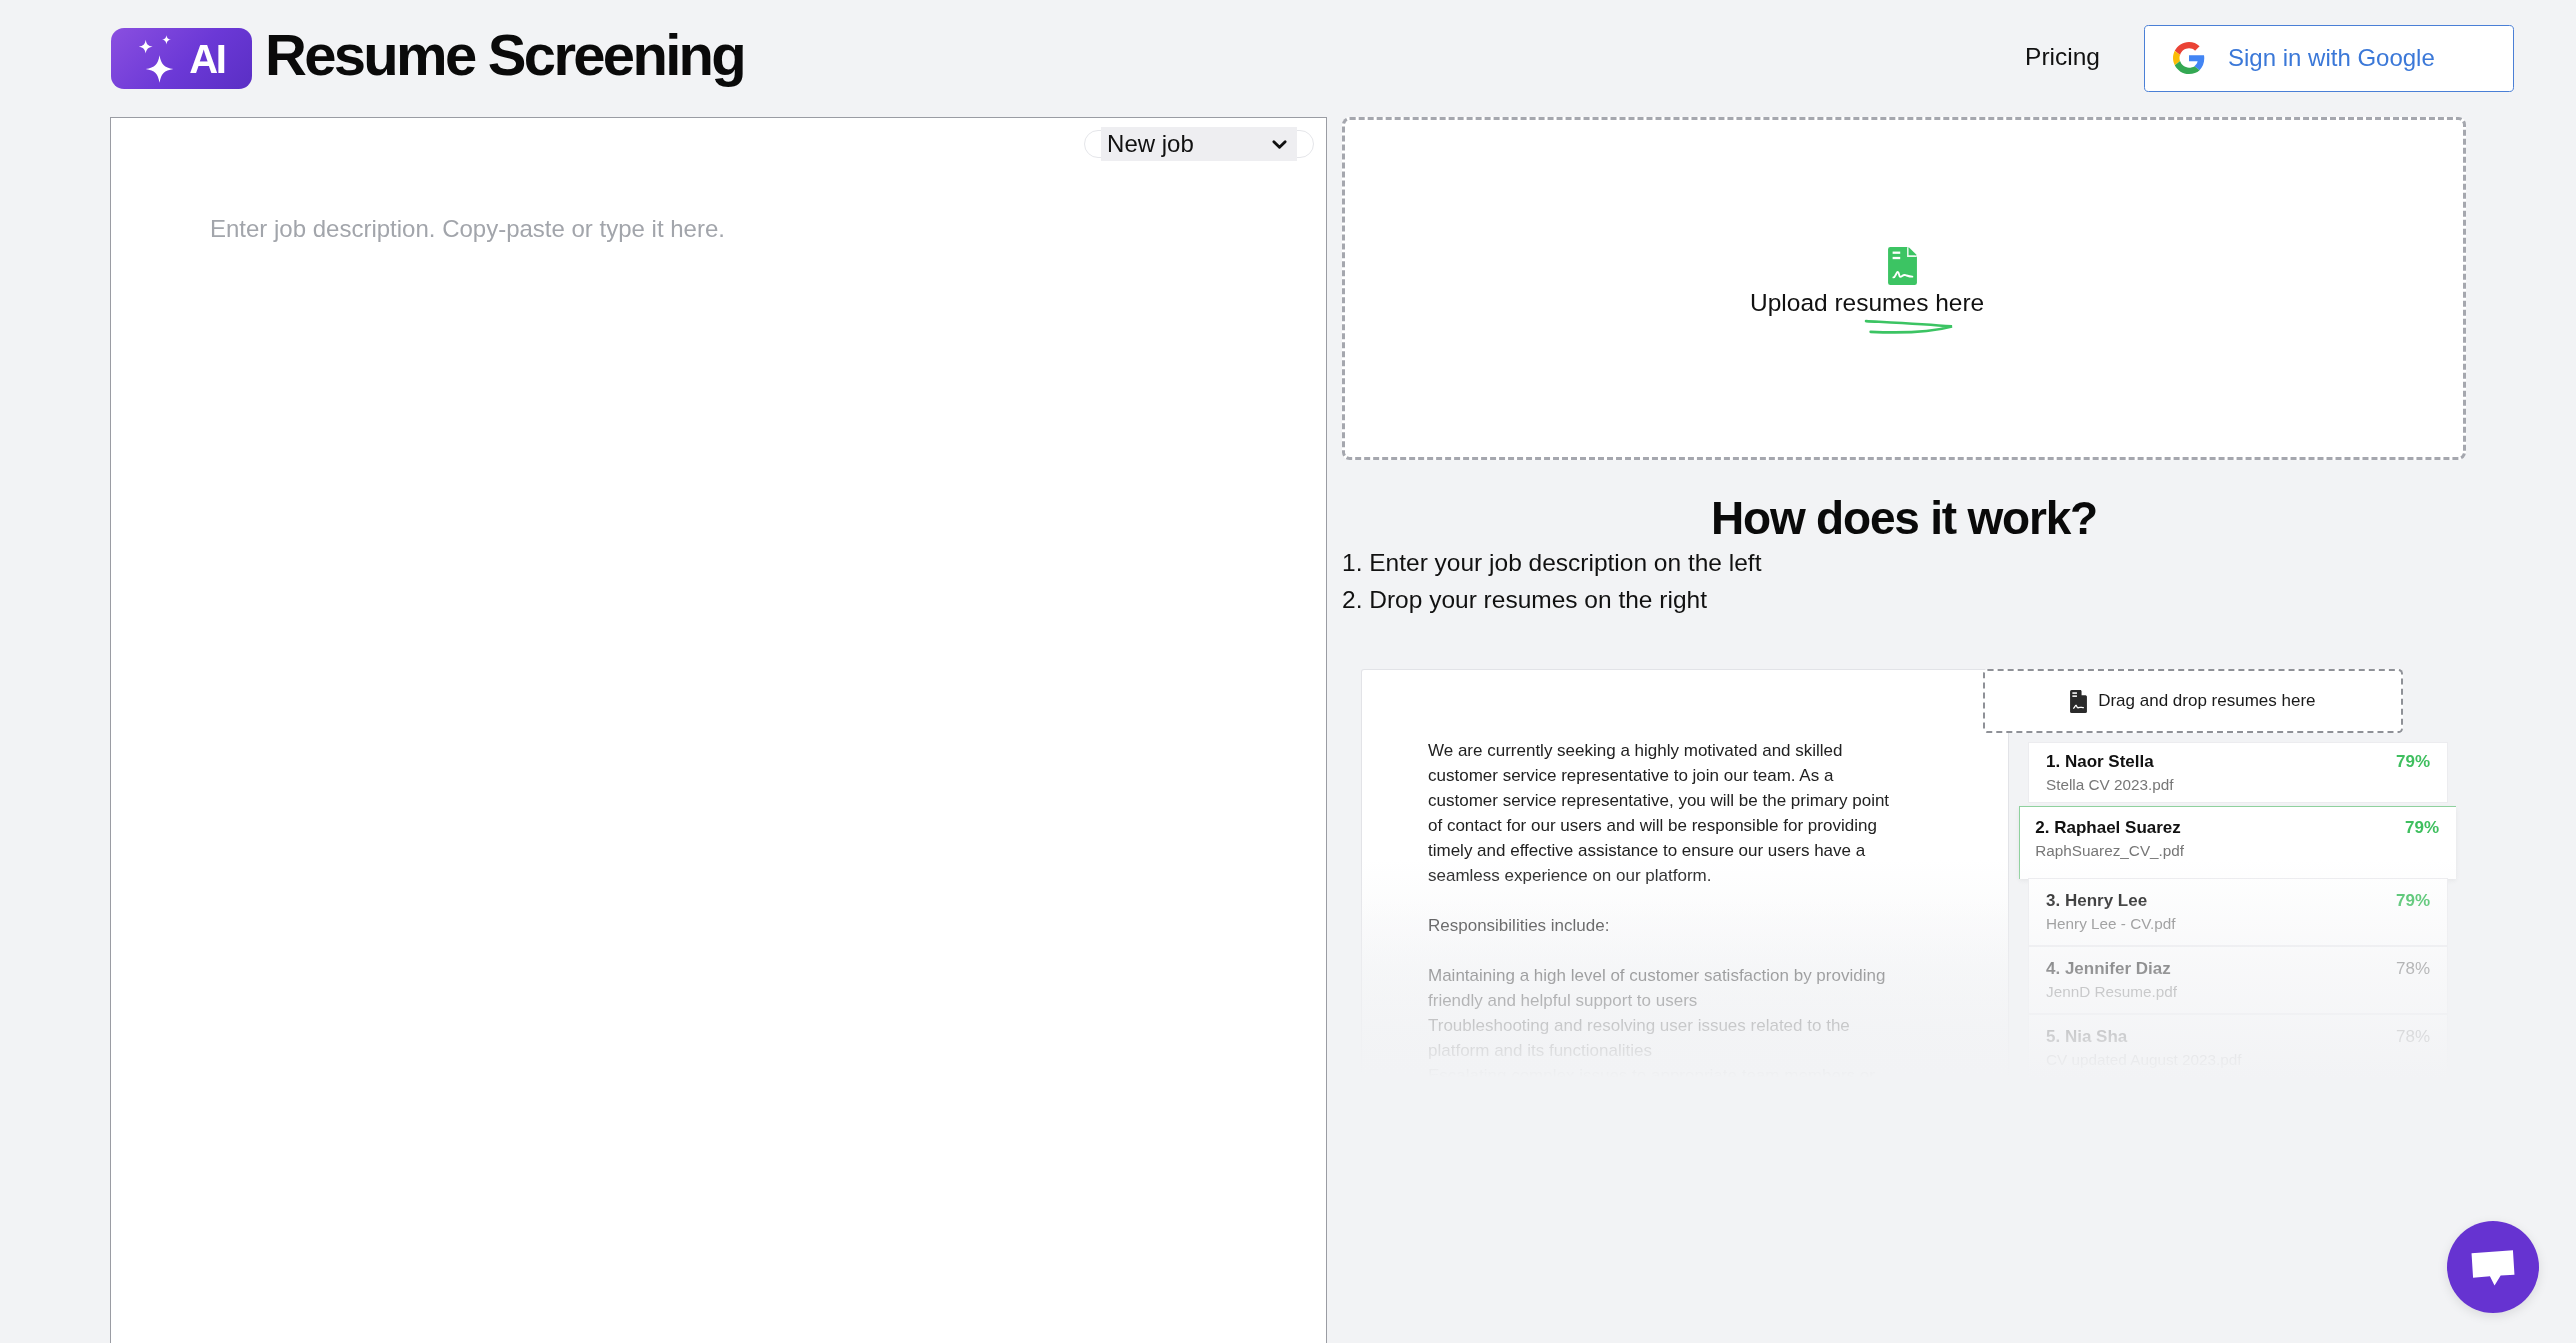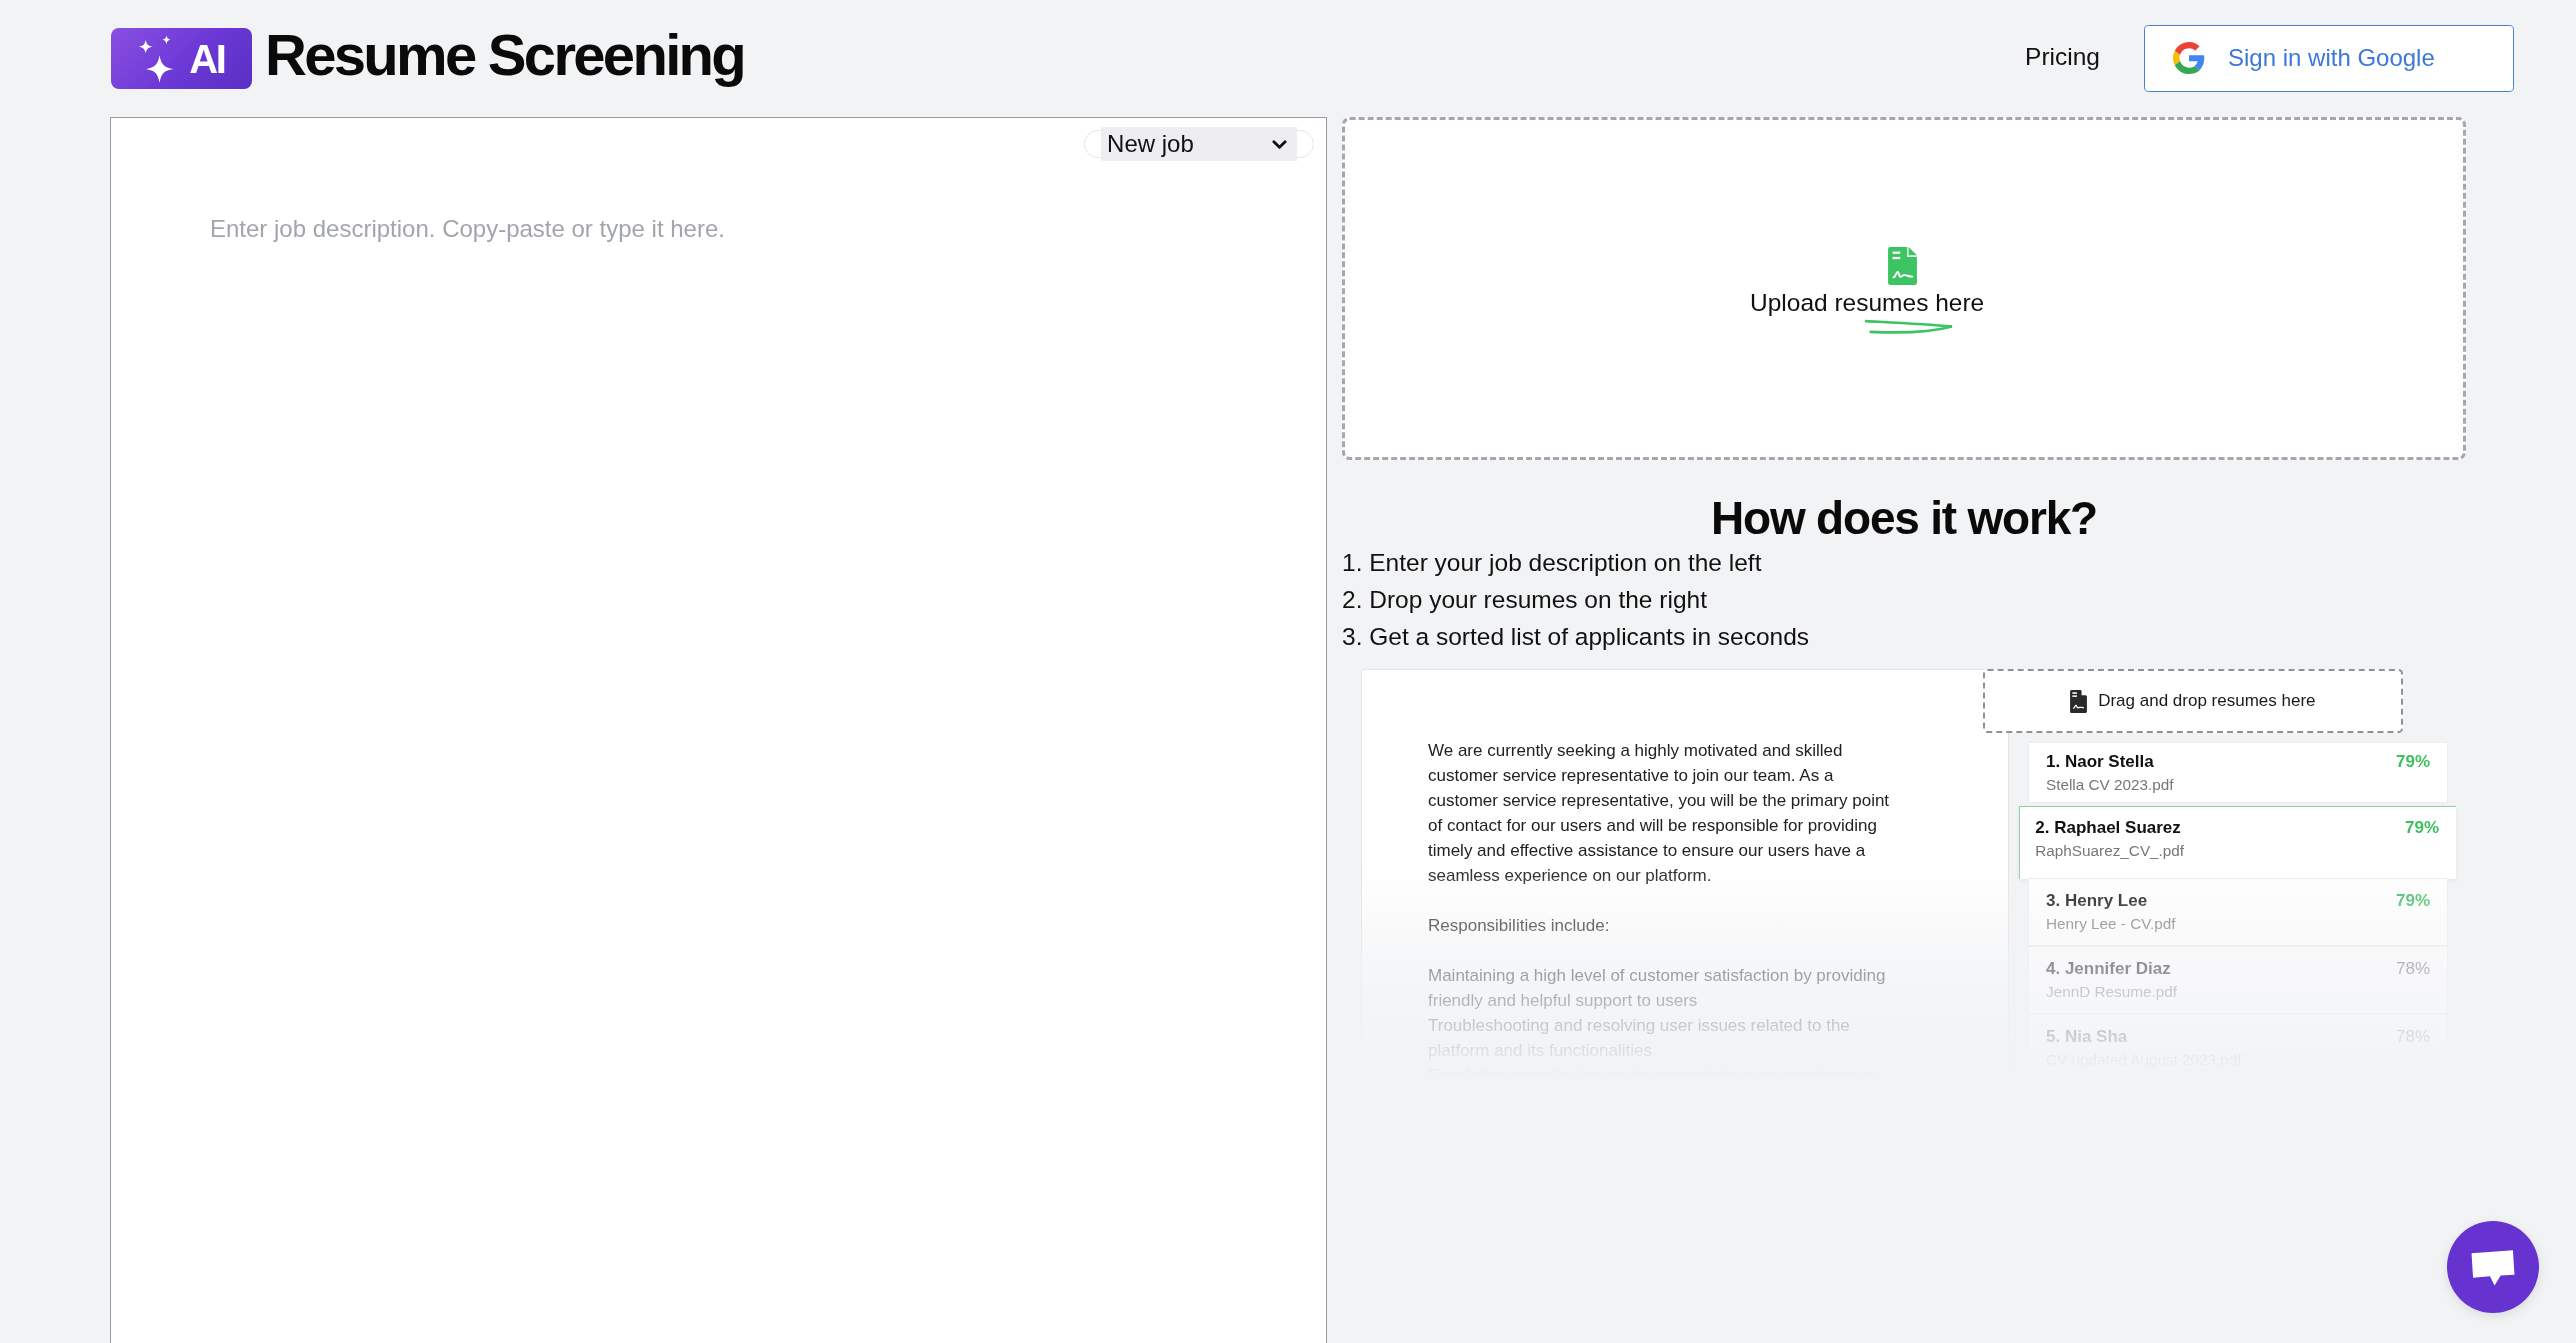--- a/index.html
+++ b/index.html
@@ -8,21 +8,21 @@
     background: #f2f3f5;
     font-family: "Liberation Sans", sans-serif;
     color: #111;
     position: relative;
   }
   .abs { position: absolute; }
 
   
   .logo-badge {
     left: 111px; top: 28px; width: 141px; height: 61px;
-    border-radius: 8px;
+    border-radius: 13px;
     background: linear-gradient(135deg, #8a4fe0 0%, #6b38d6 55%, #5a2fc4 100%);
     display: flex; align-items: center; justify-content: center; gap: 10.7px;
     color: #fff;
   }
   .logo-badge .ai-text {
     font-size: 40px; font-weight: 700; letter-spacing: -2.3px; line-height: 1;
   }
   .app-title {
     left: 265px; top: 20px; font-size: 58px; font-weight: 700;
     letter-spacing: -2.7px; color: #0a0a0a; line-height: 69px;
@@ -177,21 +177,20 @@
 </svg>
 <div class="abs upload-text">Upload resumes here</div>
 <svg class="abs upload-swoosh" viewBox="0 0 120 30">
   <path d="M4 4 C40 6 80 8 116 11 C90 18 50 20 10 18" stroke="#3cc463" stroke-width="3.5" fill="none" stroke-linecap="round"></path>
 </svg>
 
 <div class="abs how-title">How does it work?</div>
 <div class="abs how-steps">
   <div>1. Enter your job description on the left</div>
   <div>2. Drop your resumes on the right</div>
-  <div>3. Get a sorted list of applicants in seconds</div>
 </div>
 
 <div class="abs preview-card"></div>
 <div class="abs preview-text">
   <p>We are currently seeking a highly motivated and skilled</p>
   <p>customer service representative to join our team. As a</p>
   <p>customer service representative, you will be the primary point</p>
   <p>of contact for our users and will be responsible for providing</p>
   <p>timely and effective assistance to ensure our users have a</p>
   <p>seamless experience on our platform.</p>

